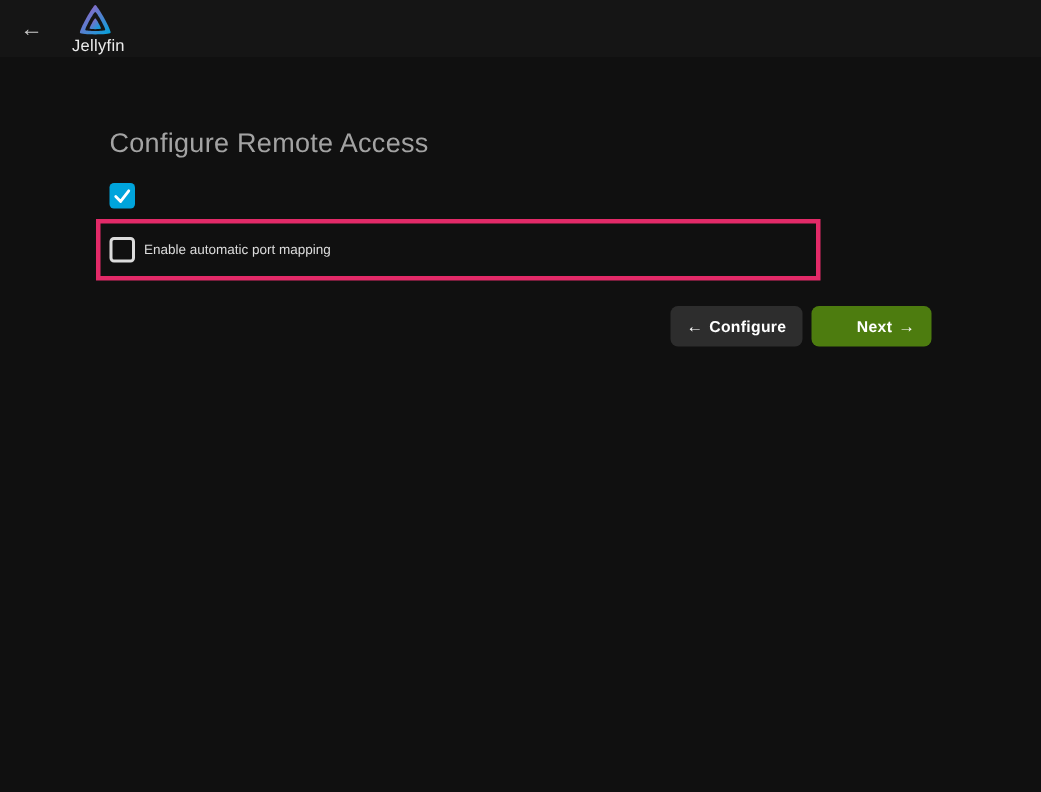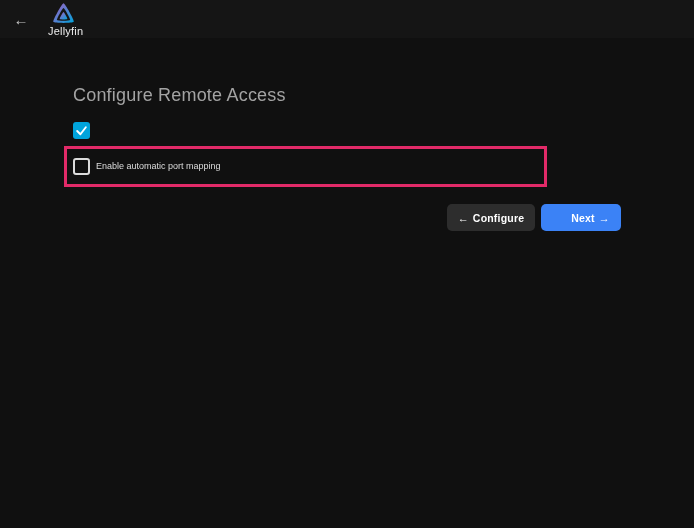--- a/index.html
+++ b/index.html
@@ -114,21 +114,21 @@
     align-items: center;
     gap: 4px;
     font-family: "Liberation Sans", sans-serif;
     font-size: 10.5px;
     font-weight: bold;
     color: #ffffff;
     letter-spacing: 0.2px;
     cursor: pointer;
   }
   .btn-previous { background: #2d2d2d; }
-  .btn-next { background: #3b82f6; padding-left: 30px; }
+  .btn-next { background: #4d7c0f; padding-left: 30px; }
   .btn-arrow { font-size: 11px; font-weight: bold; }
 </style>
 </head>
 <body>
 
 <header class="appbar">
   <button class="back-btn">
     <span>←</span>
   </button>
   <div class="logo-wrap">

